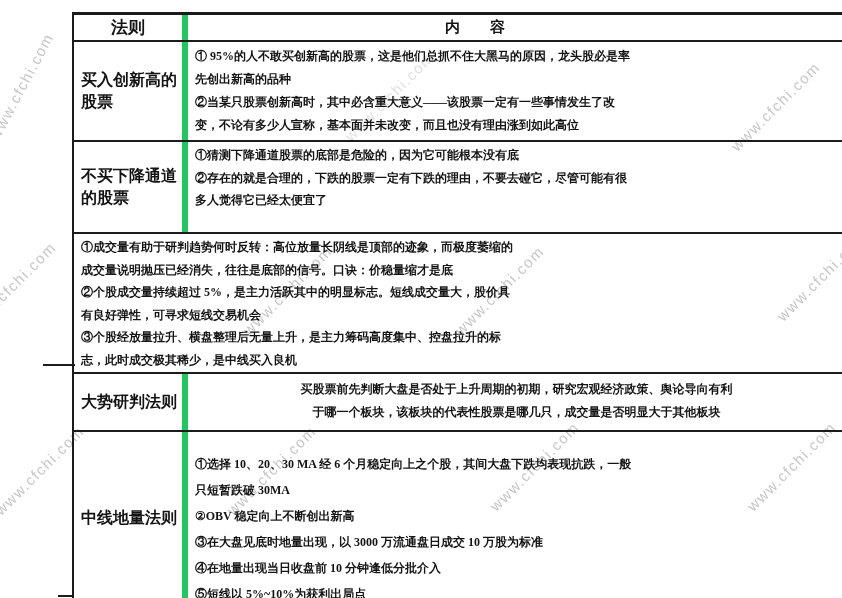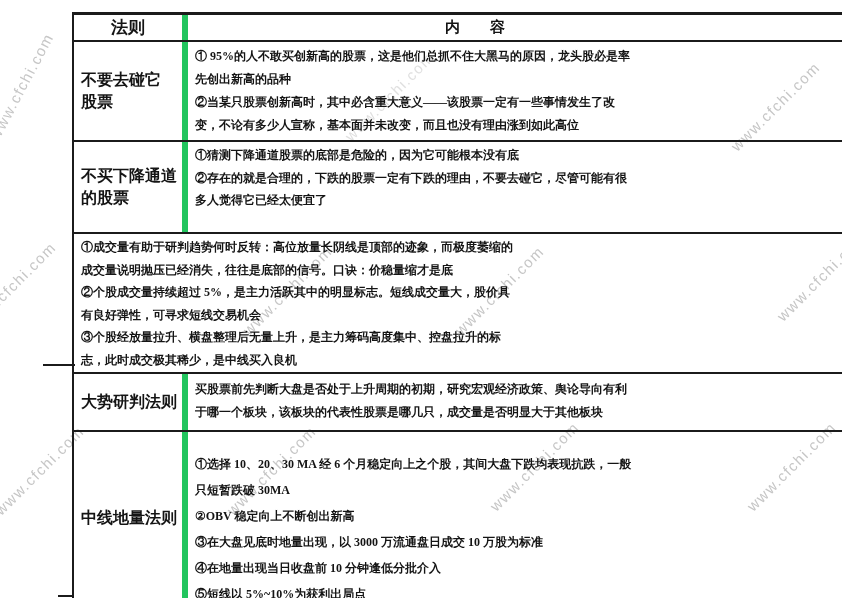--- a/index.html
+++ b/index.html
@@ -80,21 +80,21 @@
     font-size:12px;
     line-height:23px;
     white-space:pre-line;
     overflow:hidden;
   }
   .header .cell-label{justify-content:center;padding:0;font-size:17px;}
   .header .cell-content{display:flex;align-items:center;justify-content:center;
     padding:0 80px 0 0;font-size:15px;}
   .r2 .cell-content{line-height:22.5px;padding-top:2px;border-radius:27px;}
   .r3 .cell-content{line-height:22.6px;padding-top:2px;}
-  .r4 .cell-content{line-height:23px;padding-top:4px;}
+  .r4 .cell-content{line-height:23px;padding-top:4px;text-align:center;}
   .r5 .cell-content{line-height:26px;padding-top:19px;}
   .r6 .cell-content{padding-top:3px;}
   
   .overhang{
     position:absolute;
     height:2px;background:#1b1b1b;
   }
   .oh1{left:43px;top:364px;width:32px;}
   .oh2{left:58px;top:595px;width:16px;}
 </style>
@@ -116,21 +116,21 @@
   <span class="wm w11">www.cfchi.com</span>
 
   <div class="tbl">
 
     <div class="row header">
       <div class="cell-label">法则</div>
       <div class="cell-content">内　　容</div>
     </div>
 
     <div class="row r1">
-      <div class="cell-label">不要去碰它
+      <div class="cell-label">买入创新高的
 股票</div>
       <div class="cell-content">① 95%的人不敢买创新高的股票，这是他们总抓不住大黑马的原因，龙头股必是率
 先创出新高的品种
 ②当某只股票创新高时，其中必含重大意义——该股票一定有一些事情发生了改
 变，不论有多少人宣称，基本面并未改变，而且也没有理由涨到如此高位</div>
     </div>
 
     <div class="row r2">
       <div class="cell-label">不买下降通道
 的股票</div>

